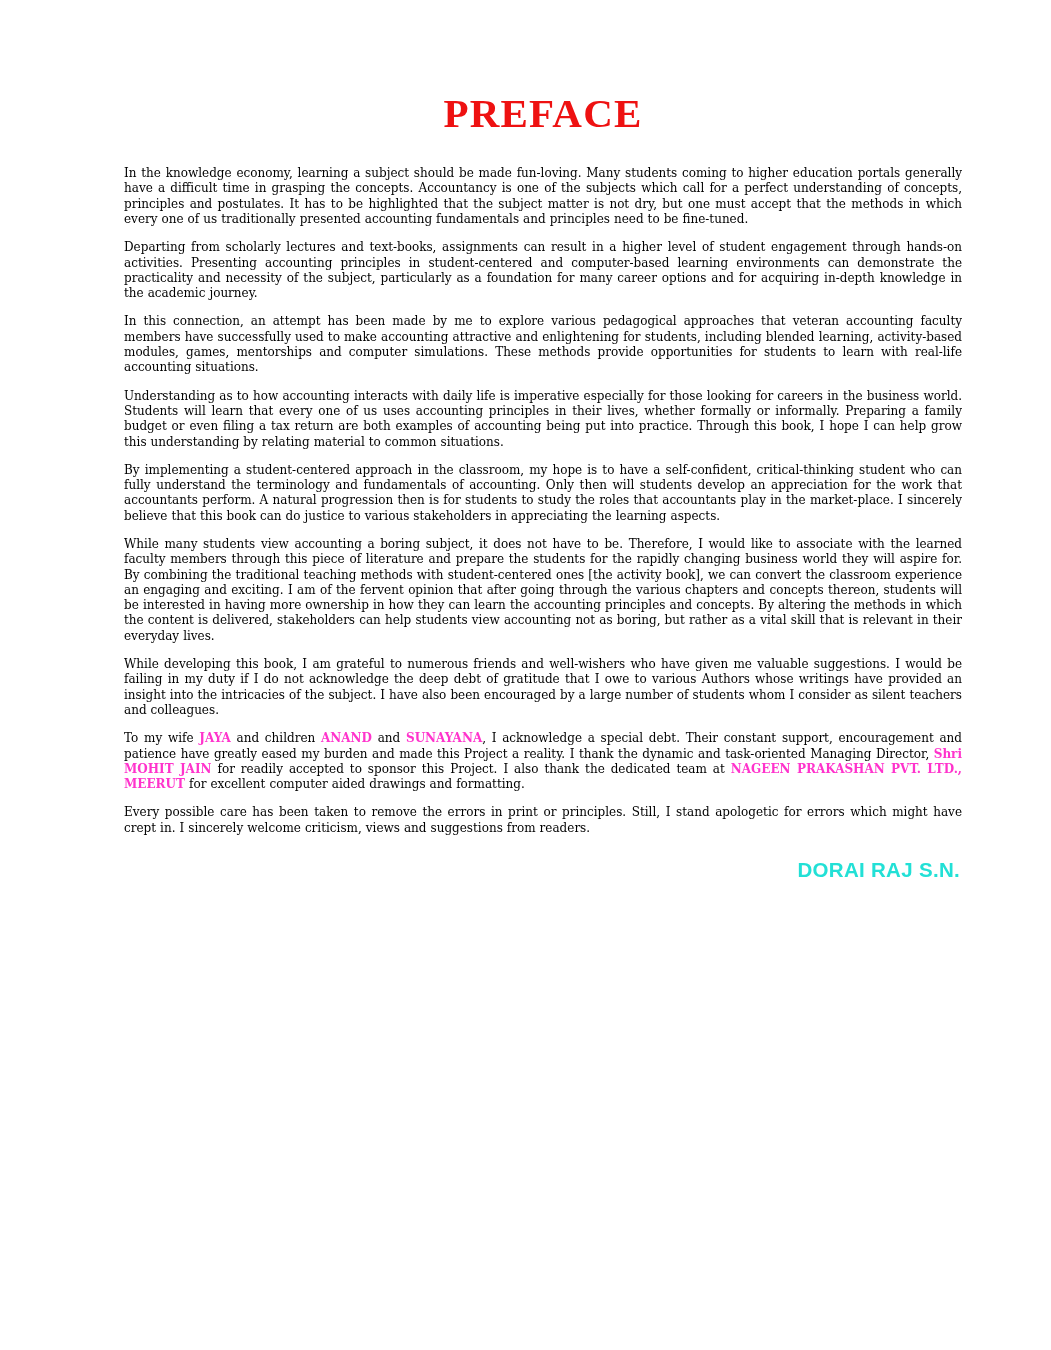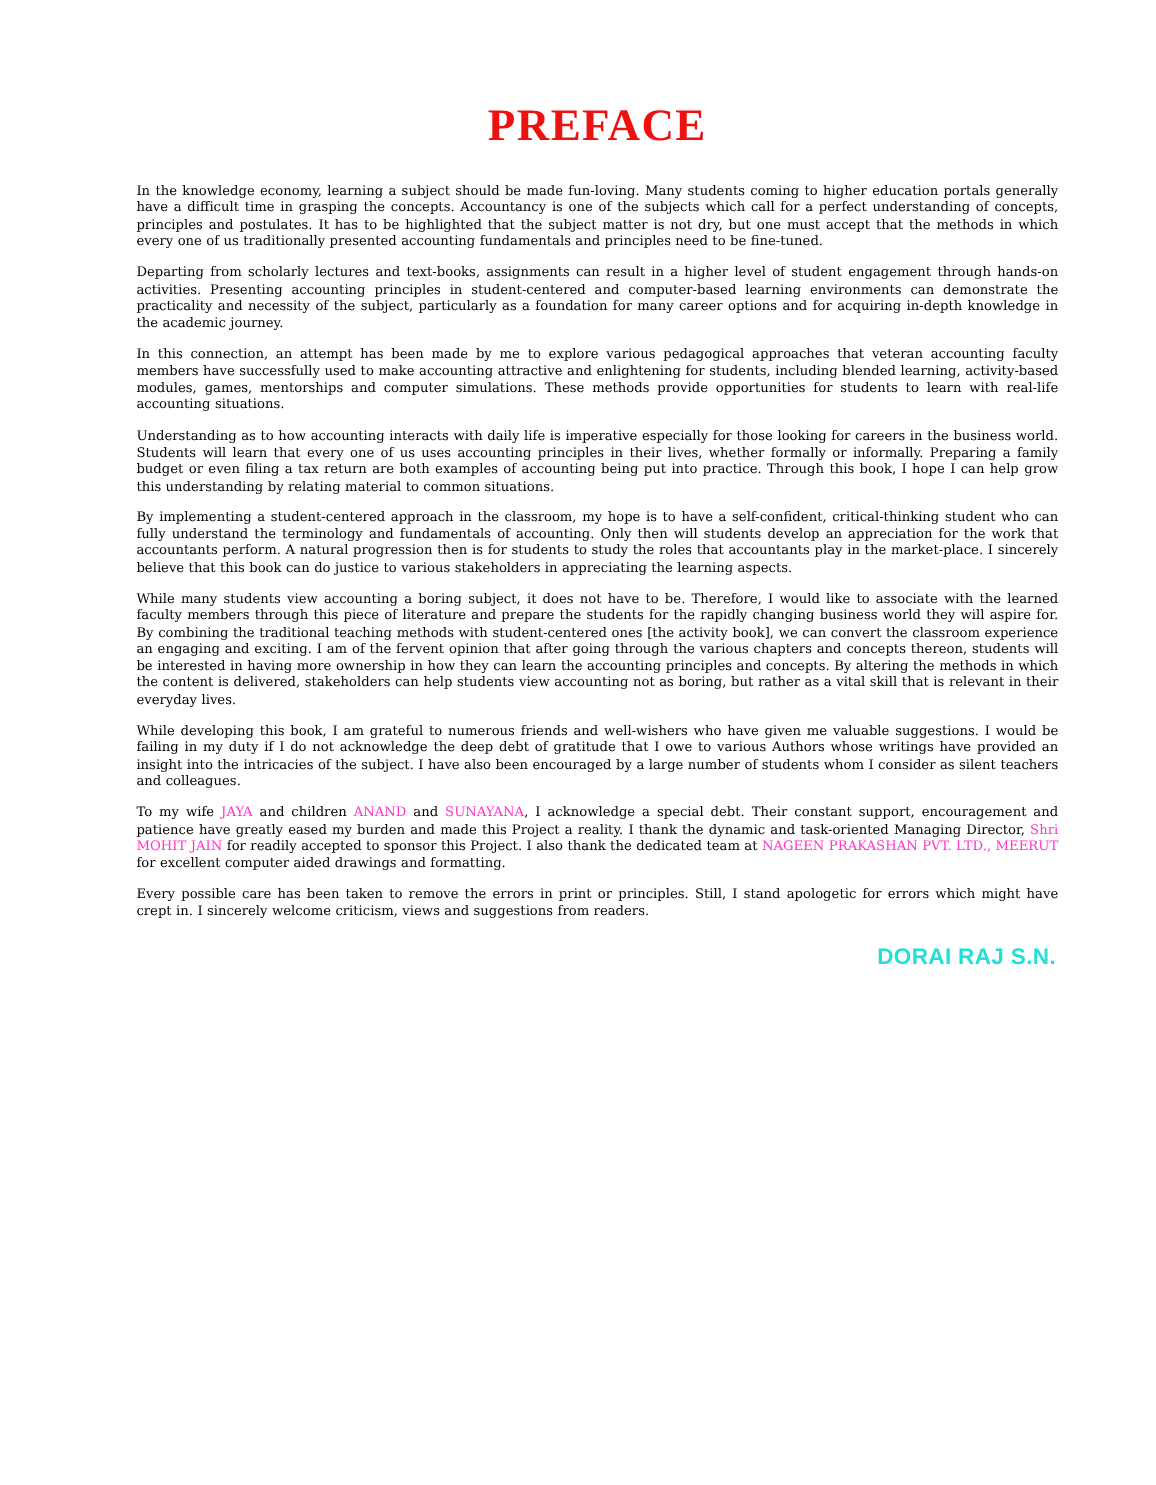--- a/index.html
+++ b/index.html
@@ -45,20 +45,21 @@
     line-height: 1.275;
     margin: 0 0 13px 0;
     hyphens: none;
     word-spacing: 0.2px;
   }
   .para:last-of-type {
     margin-bottom: 17px;
   }
   .hl-magenta {
     color: #ff33cc;
+    font-weight: bold;
   }
   .signature-block {
     margin-top: 22px;
     text-align: right;
     padding-right: 2px;
   }
   .sig-name {
     font-family: "Liberation Sans", "DejaVu Sans", sans-serif;
     font-weight: bold;
     font-size: 20.5px;

